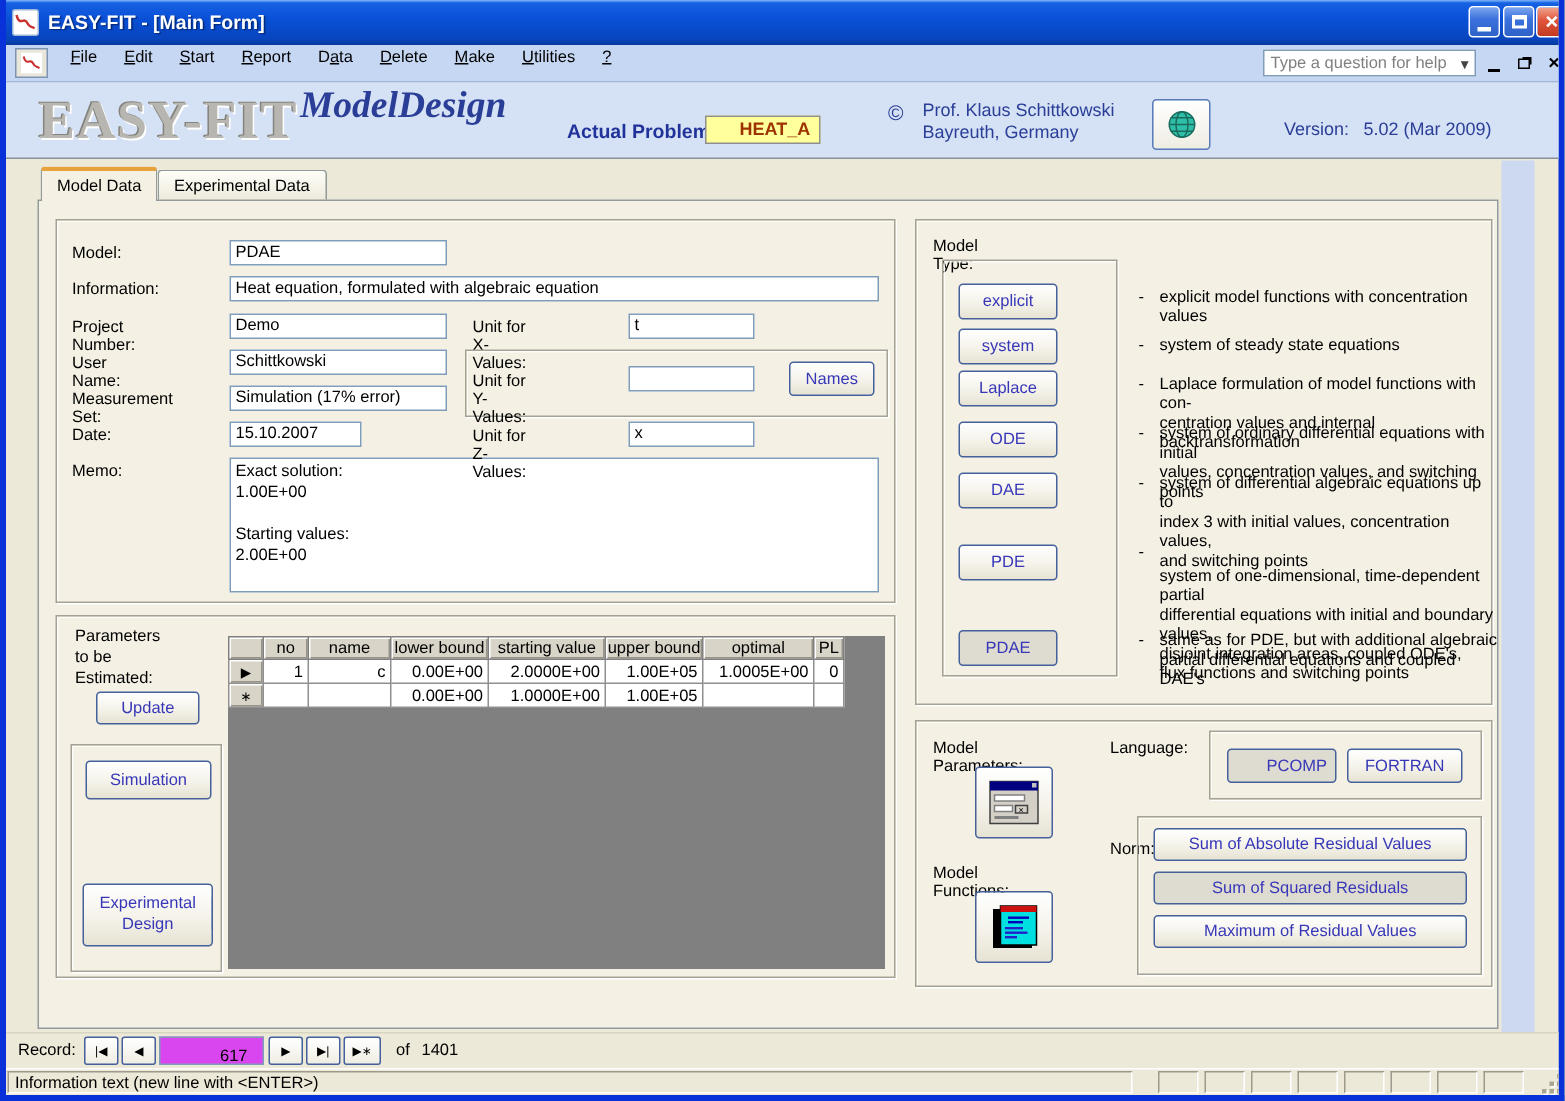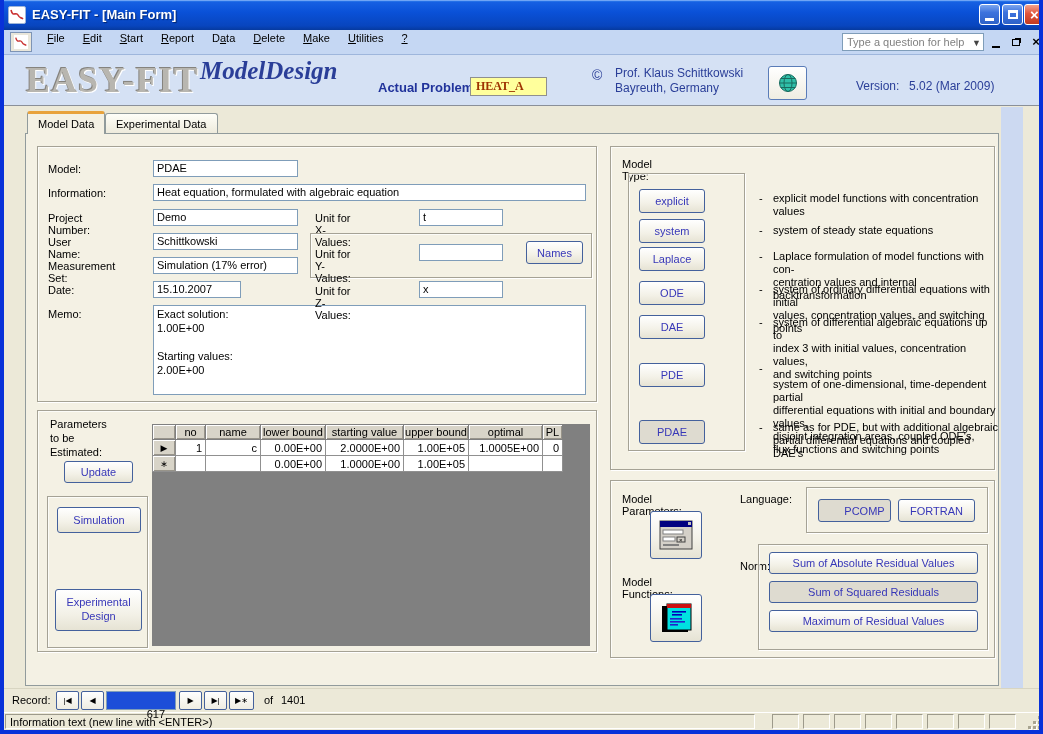--- a/index.html
+++ b/index.html
@@ -36,21 +36,21 @@
   .mdi-controls { left:986px; top:33px; display:flex; gap:8px; align-items:center; height:18px; }
   .mdi-controls .c { width:12px; height:12px; display:flex; align-items:flex-end; justify-content:center; color:#000; }
   .mdi-min-bar { width:8px; height:2px; background:#000; }
   .mdi-restore { width:8px; height:7px; border:1px solid #000; box-shadow:2px -2px 0 -1px #000; margin-bottom:2px; }
   .mdi-x { font-size:13px; line-height:12px; font-weight:bold; }
   
   .header { left:-4px; top:55px; width:1043px; height:51px; background:#D5E1F4; border-bottom:1px solid #8A9099; }
   .logo { left:26px; top:4px; font-family:"Liberation Serif", serif; font-weight:bold; font-size:36px; letter-spacing:1px; color:#B8B6B0; text-shadow:-1px -1px 0 #85837E, 1px 1px 0 #FFFFFF; }
   .product { left:200px; top:2px; font-family:"Liberation Serif", serif; font-style:italic; font-weight:bold; font-size:25px; color:#2A3E98; }
   .ap-label { left:378px; top:25px; font-size:13px; font-weight:bold; color:#21339B; }
-  .ap-value { left:470px; top:22px; width:77px; height:19px; background:#FFFF9C; border:1px solid #8F8F8F; color:#9E3300; font-weight:bold; font-size:12px; line-height:17px; padding-left:5px;font-family:Liberation Serif, serif; }
+  .ap-value { left:470px; top:22px; width:77px; height:19px; background:#FFFF9C; border:1px solid #8F8F8F; color:#9E3300; font-weight:bold; font-size:12px; line-height:17px; padding-left:22px; }
   .copyright { left:592px; top:12px; font-size:14px; color:#2A3E98; }
   .author { left:615px; top:11px; font-size:12px; line-height:15px; color:#2A3E98; }
   .globe-btn { left:768px; top:11px; width:39px; height:34px; background:linear-gradient(180deg,#FFFFFF,#EFEDE2); border:1px solid #5A7CB8; border-radius:3px; display:flex; align-items:center; justify-content:center; }
   .version-label { left:856px; top:24px; font-size:12px; color:#2A3E98; }
   .version-value { left:909px; top:24px; font-size:12px; color:#2A3E98; }
   
   .side-strip { left:997px; top:107px; width:22px; height:581px; background:#CCD9F1; }
   
   .tab { height:21px; line-height:20px; padding:0 10px; border:1px solid #919B9C; border-bottom:none; background:linear-gradient(180deg,#FEFEF8,#EDEADB); border-radius:3px 3px 0 0; color:#000; }
   .tab.pressed { height:23px; line-height:21px; background:#F4F1E4; border-top:3px solid #E8A23C; z-index:3; }
@@ -65,21 +65,21 @@
   .pre { white-space:pre-line; }
   
   .grid-wrap { left:148px; top:424px; width:438px; height:222px; background:#808080; overflow:hidden; }
   table.grid { border-collapse:collapse; background:#fff; table-layout:fixed; }
   table.grid th { height:15px; font-weight:normal; font-size:11px; background:#D8D4C8; border:1px solid #808080; box-shadow:inset 1px 1px 0 #FFFFFF, inset -1px -1px 0 #98948A; text-align:center; overflow:hidden; }
   table.grid td { height:16px; font-size:11px; border:1px solid #909090; text-align:right; padding-right:3px; overflow:hidden; white-space:nowrap; }
   table.grid td.selcol { background:#D8D4C8; box-shadow:inset 1px 1px 0 #FFFFFF, inset -1px -1px 0 #98948A; text-align:center; padding:0; font-size:9px; }
   
   .record-bar { left:-4px; top:688px; width:1043px; height:24px; background:#ECE9D8; border-top:1px solid #D8D5C2; }
   .nav-btn { top:691px; height:19px; background:linear-gradient(180deg,#FFFFFF,#EFEDE2); border:1px solid #44619C; border-radius:2px; display:flex; align-items:center; justify-content:center; font-size:8px; color:#000; }
-  .rec-box { left:102px; top:691px; width:70px; height:19px; background:#1d4ed8; border:1px solid #7F9DB9; text-align:right; padding:16px 10px 0 0; font-size:11px; }
+  .rec-box { left:102px; top:691px; width:70px; height:19px; background:#d946ef; border:1px solid #7F9DB9; text-align:right; padding:6px 10px 0 0; font-size:11px; }
   .status-bar { left:-4px; top:712px; width:1043px; height:18px; background:#ECE9D8; border-top:1px solid #FFFFFF; }
   .sunken { border:1px solid; border-color:#9D9A8B #FFFFFF #FFFFFF #9D9A8B; height:15px; }
   .status-cell { width:27px; margin-right:4px; border:1px solid; border-color:#9D9A8B #FFFFFF #FFFFFF #9D9A8B; height:15px; }
   .grip { position:absolute; right:2px; top:3px; width:13px; height:13px; }
   .grip i { position:absolute; width:3px; height:3px; background:#A9A591; box-shadow:1px 1px 0 #fff; }
 </style>
 </head>
 <body>
 
 <div id="window">

